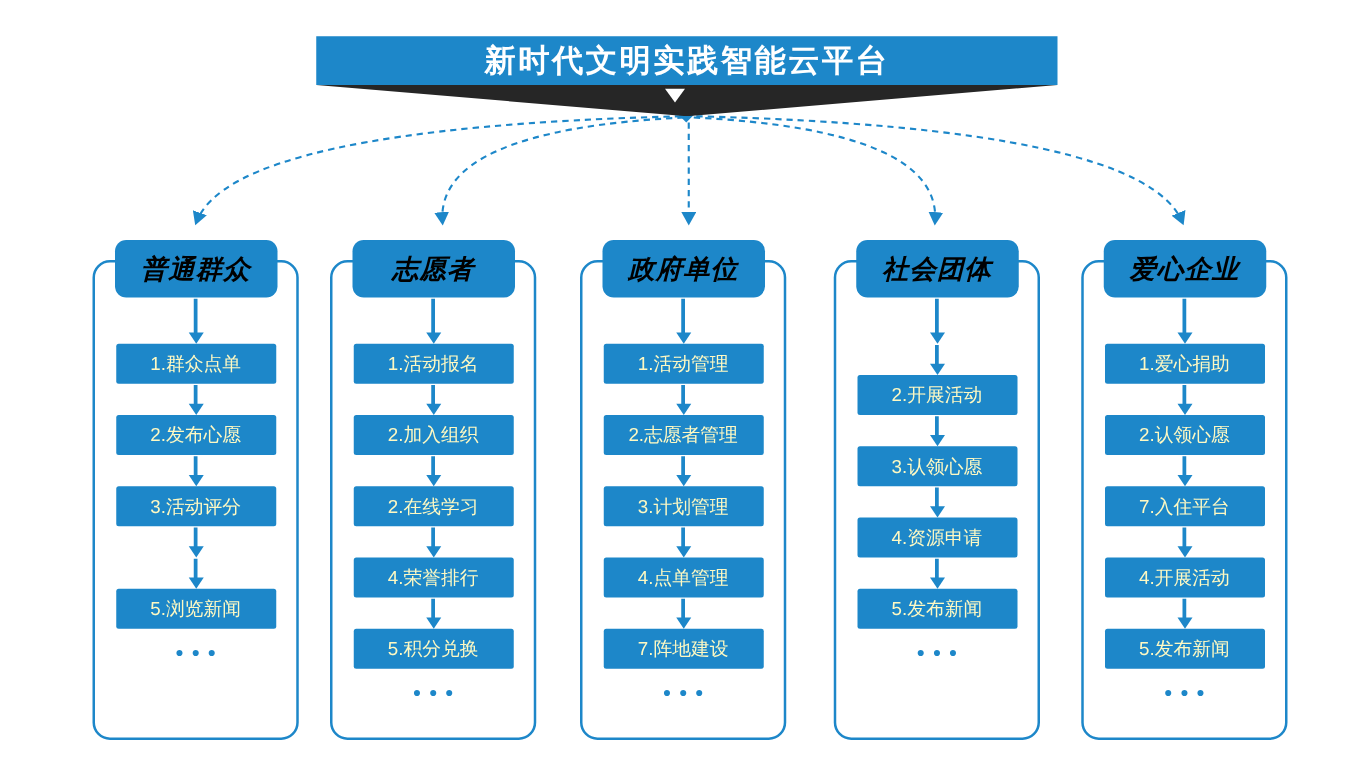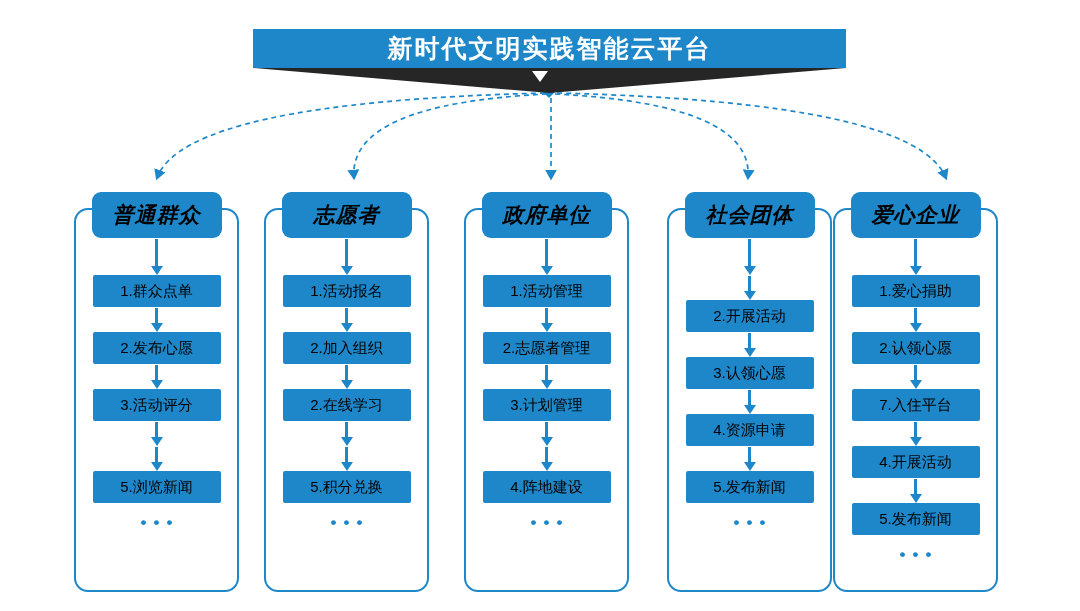--- a/index.html
+++ b/index.html
@@ -63,21 +63,21 @@
     position:relative;z-index:2;flex:none;
     width:130px;height:46px;
     background:var(--accent);border-radius:9px;
     color:#000000;font-size:21px;font-weight:bold;letter-spacing:1px;
     display:flex;align-items:center;justify-content:center;font-style:italic;
   }
   .step{
     position:relative;z-index:1;flex:none;
     width:128px;height:32px;
     background:var(--accent);border-radius:2px;
-    color:#000000;font-size:15px;
+    color:#fef9c3;font-size:15px;
     display:flex;align-items:center;justify-content:center;
     white-space:nowrap;
   }
   .arrow{position:relative;z-index:1;flex:none;width:20px;}
   .arrow.big{height:37px;}
   .arrow.small{height:25px;}
   .arrow .line{
     position:absolute;left:50%;margin-left:-1.5px;width:3px;
     top:1px;bottom:8px;background:var(--accent);
   }
@@ -90,21 +90,21 @@
   }
   .dots{
     position:relative;z-index:1;flex:none;margin-top:10px;
     color:var(--accent);font-size:17px;font-weight:bold;
     letter-spacing:7px;text-indent:7px;line-height:20px;
   }
   .col-1{left:74px;}
   .col-2{left:264px;}
   .col-3{left:464px;}
   .col-4{left:667px;}
-  .col-5{left:833px;}
+  .col-5{left:865px;}
 </style>
 </head>
 <body>
 
 <div class="title-bar">新时代文明实践智能云平台</div>
 <div class="ribbon"></div>
 <div class="ribbon-arrow"></div>
 
 <svg class="connectors" viewBox="0 0 1080 611" xmlns="http://www.w3.org/2000/svg">
   <defs>
@@ -165,20 +165,21 @@
   <div class="step">2.加入组织</div>
   <div class="arrow small">
       <div class="line"></div>
       <div class="head"></div>
     </div>
   <div class="step">2.在线学习</div>
   <div class="arrow small">
       <div class="line"></div>
       <div class="head"></div>
     </div>
+  <div class="step">4.荣誉排行</div>
   <div class="arrow small">
       <div class="line"></div>
       <div class="head"></div>
     </div>
   <div class="step">5.积分兑换</div>
   <div class="dots">•••</div>
 </div>
 
 <div class="column col-3">
   <div class="col-outline"></div>
@@ -195,25 +196,26 @@
   <div class="step">2.志愿者管理</div>
   <div class="arrow small">
       <div class="line"></div>
       <div class="head"></div>
     </div>
   <div class="step">3.计划管理</div>
   <div class="arrow small">
       <div class="line"></div>
       <div class="head"></div>
     </div>
-  <div class="arrow small">
-      <div class="line"></div>
-      <div class="head"></div>
-    </div>
-  <div class="step">4.阵地建设</div>
+  <div class="step">4.点单管理</div>
+  <div class="arrow small">
+      <div class="line"></div>
+      <div class="head"></div>
+    </div>
+  <div class="step">7.阵地建设</div>
   <div class="dots">•••</div>
 </div>
 
 <div class="column col-4">
   <div class="col-outline"></div>
   <div class="col-header">社会团体</div>
   <div class="arrow big">
       <div class="line"></div>
       <div class="head"></div>
     </div>

